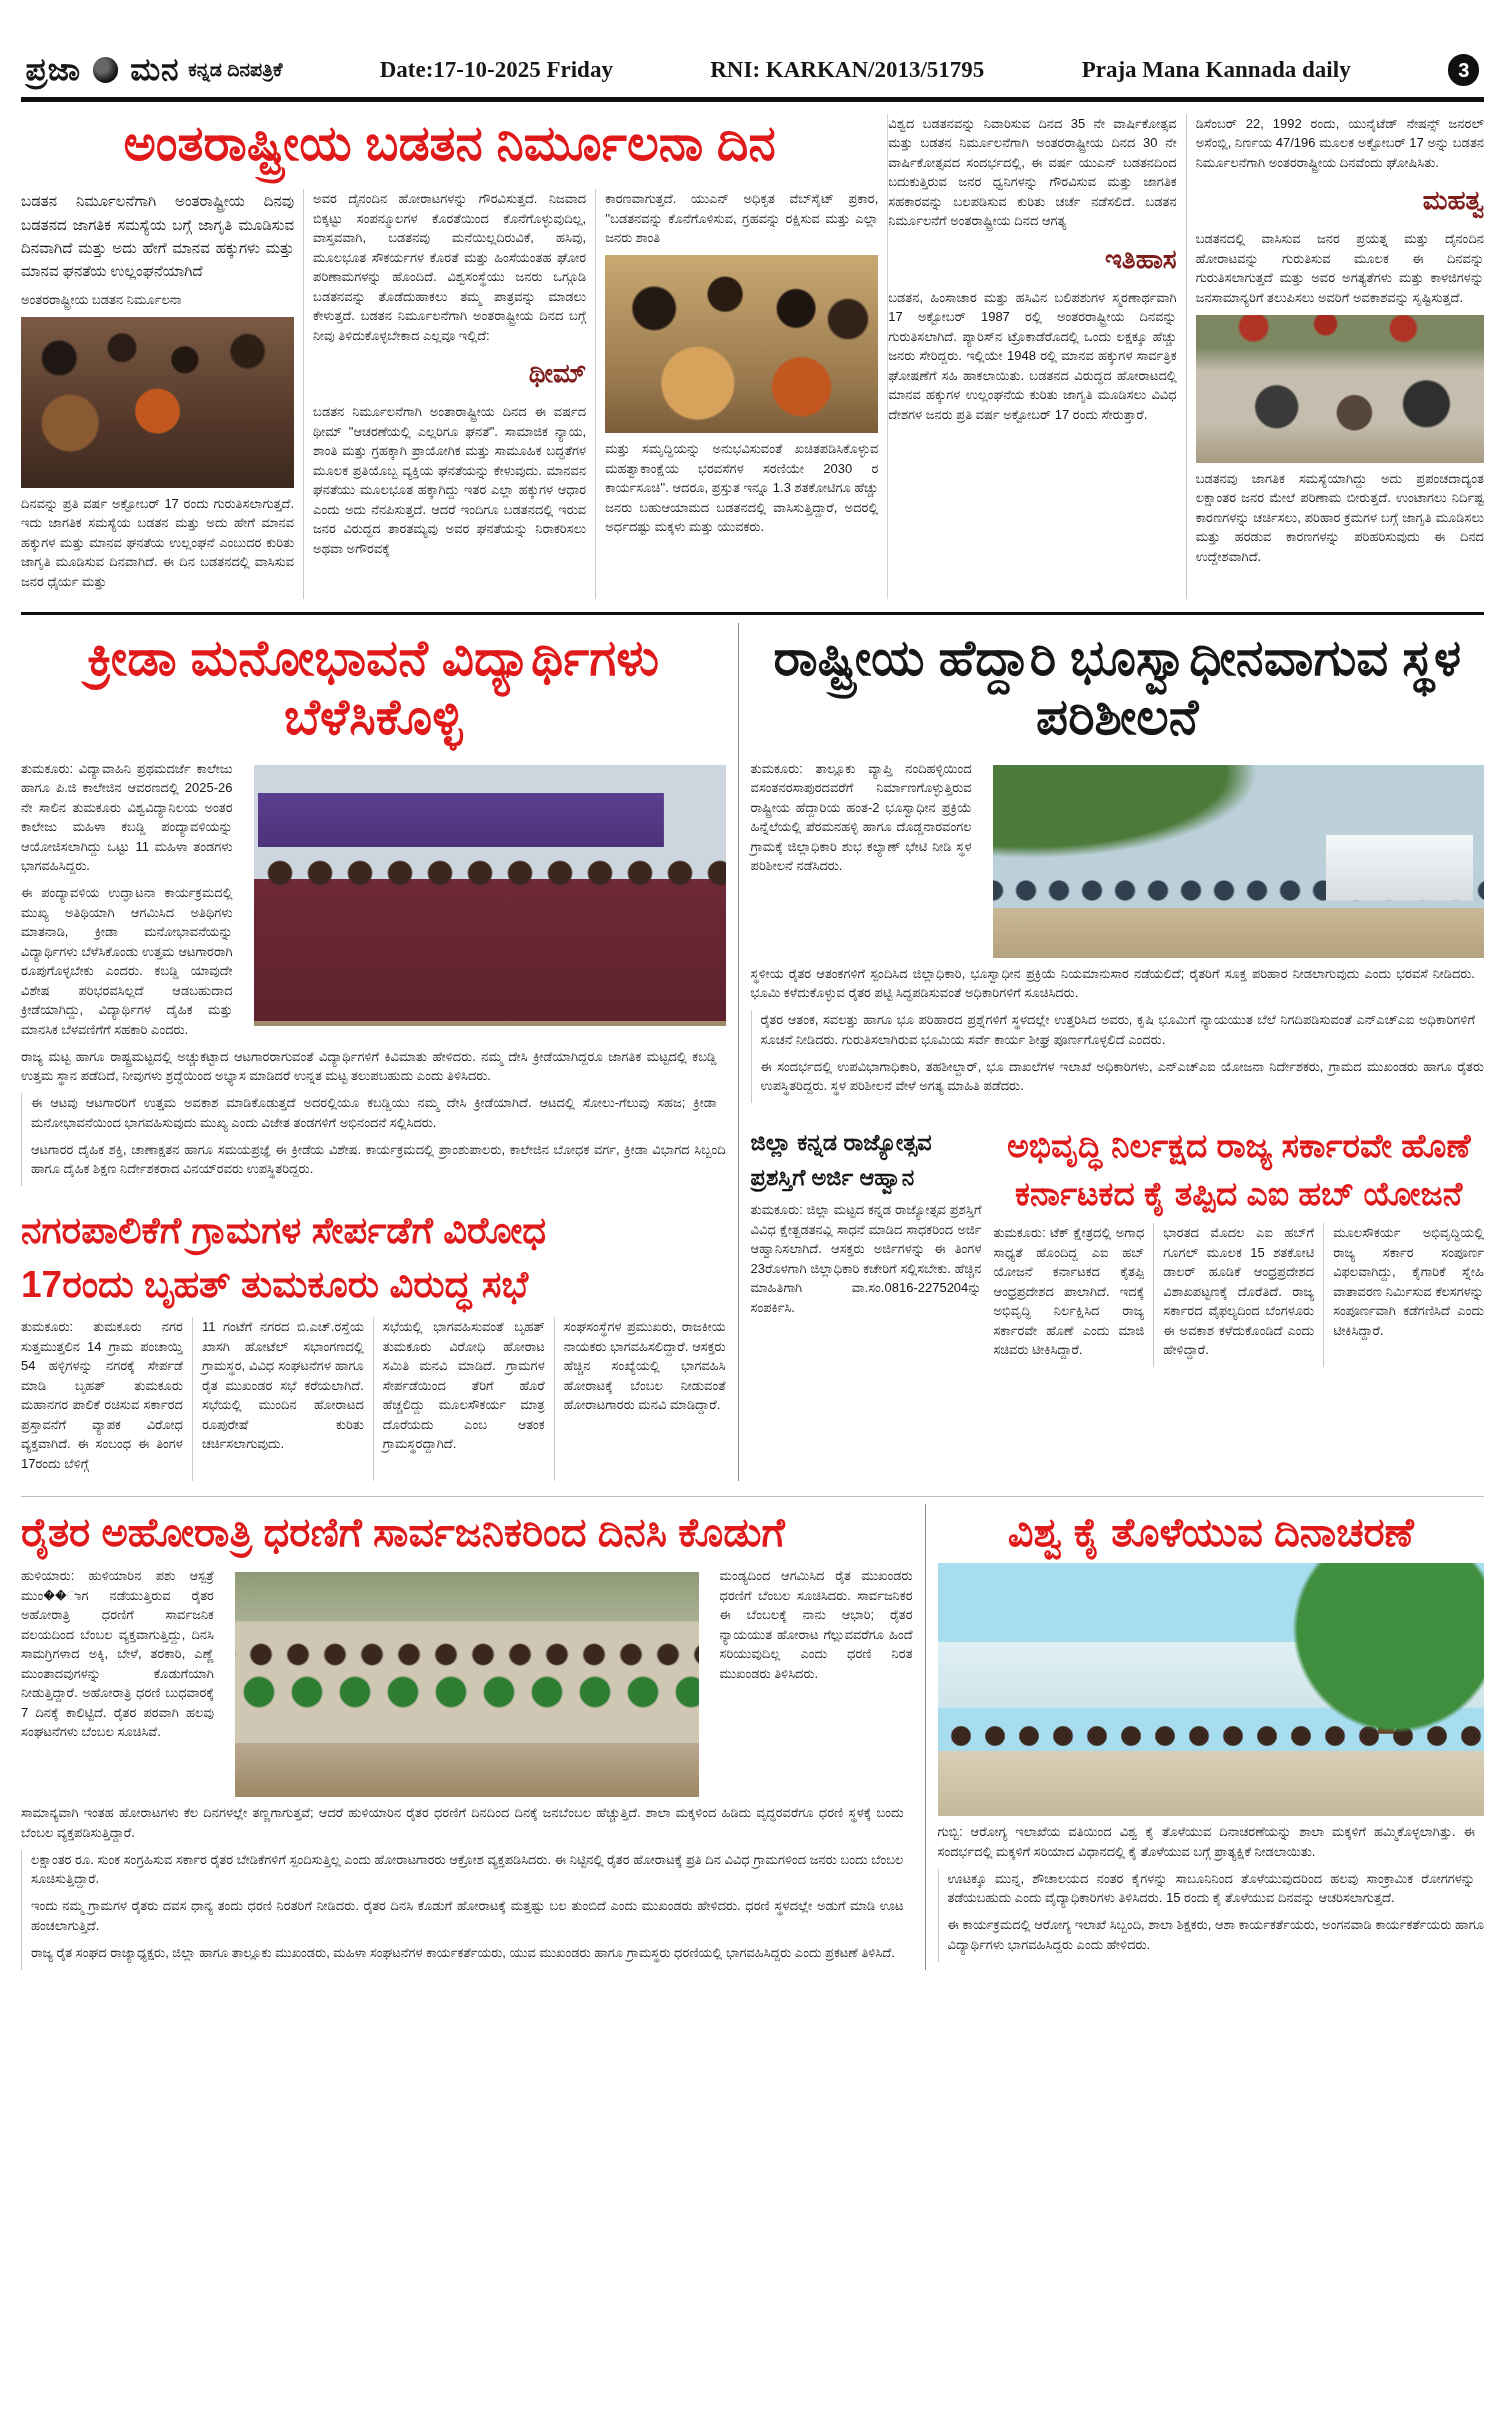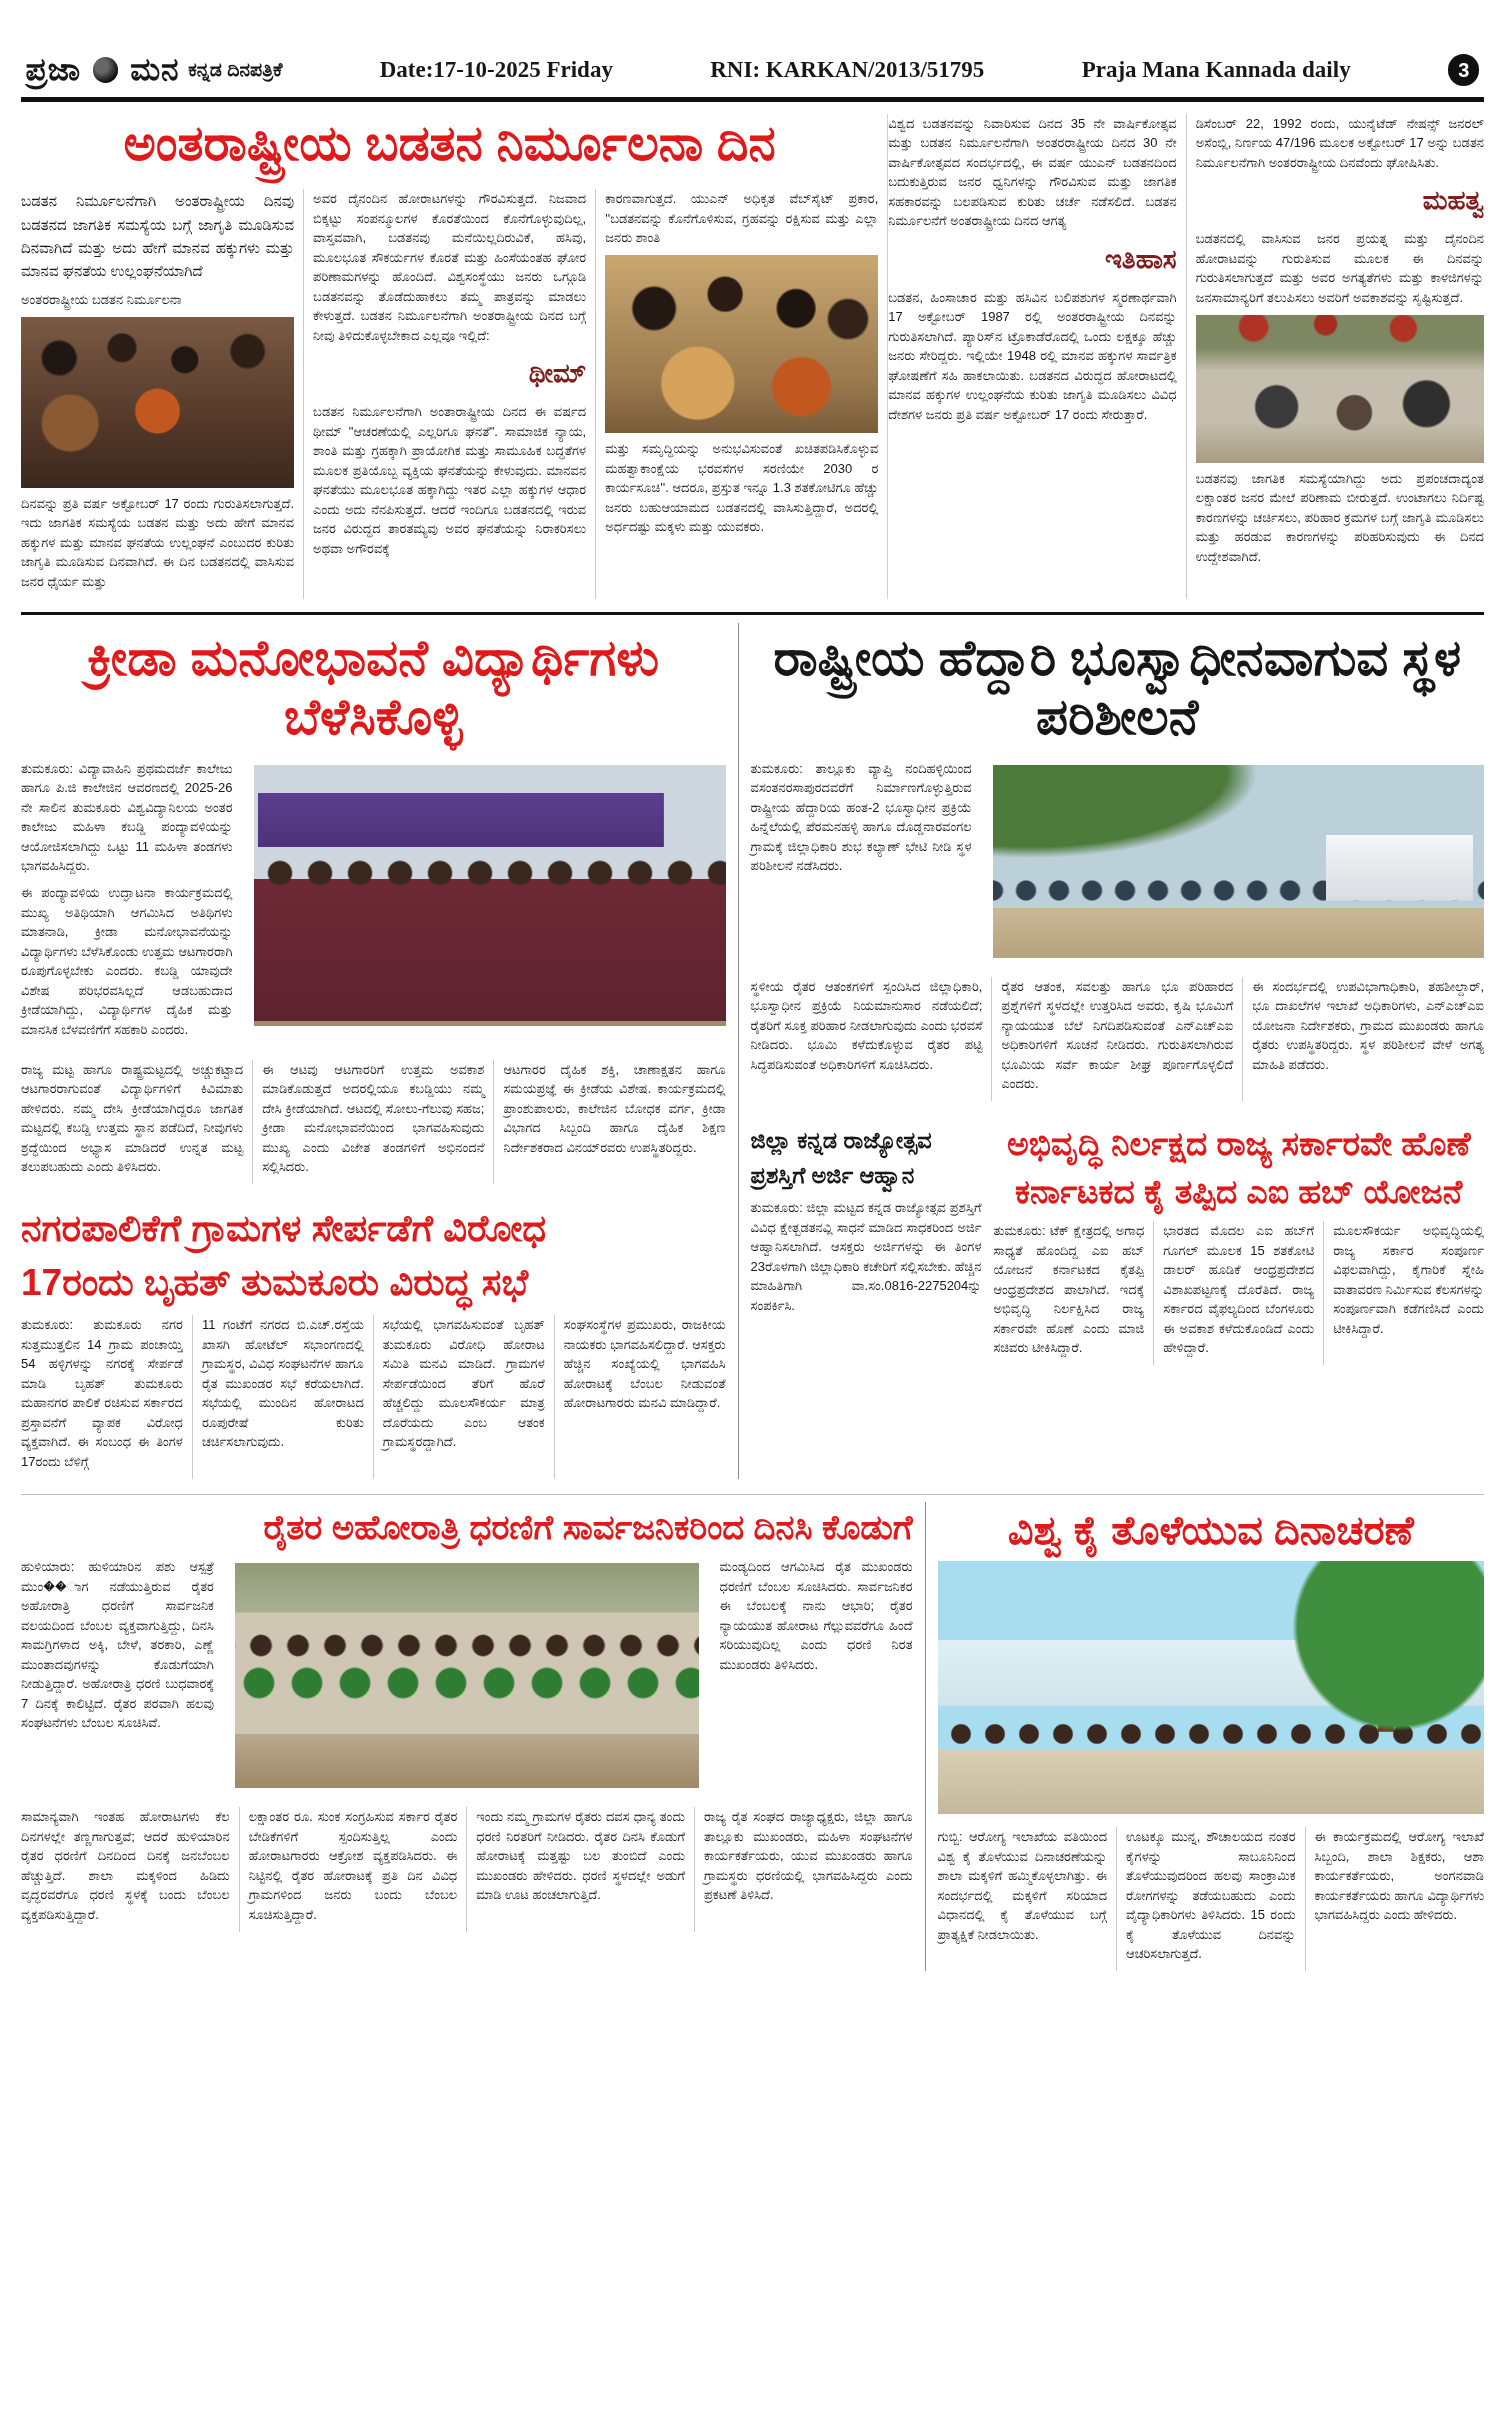--- a/index.html
+++ b/index.html
@@ -96,32 +96,32 @@
      background-repeat:no-repeat,no-repeat,no-repeat,repeat-x,no-repeat;}
   
   .mid{display:flex;border-top:3.7px solid #101010;padding-top:7.5px;}
   .mid-left{width:49%;padding-right:12px;border-right:0.7px solid #8a8a8a;}
   .mid-right{width:51%;padding-left:12px;}
   .art-head{font-size:50px;margin:6px 0 12px 0;}
   .sub-art-head{font-size:22.5px;font-weight:bold;line-height:1.25;margin:6px 0 7.5px 0;}
   .top-row{display:flex;gap:12px;}
   .top-row .side{width:33%;}
   .top-row .wide{width:67%;}
-  .mt{margin-top:13px;}
+  .mt{margin-top:0;flex-direction:column;}
   .muni{margin-top:22.5px;}
   .muni-head{font-size:37px;margin:3px 0 10.5px 0;}
   .aihub-head{font-size:33px;margin:4.5px 0 9px 0;}
   .mid-bottom{display:flex;gap:12px;margin-top:19.5px;}
   .mid-bottom .narrow{width:32%;}
   .mid-bottom .widecol{width:68%;}
   
   .s4{display:flex;margin-top:15px;border-top:0.7px solid #bdbdbd;padding-top:7.5px;}
   .s4-left{width:62%;padding-right:12px;border-right:0.7px solid #8a8a8a;}
   .s4-right{width:38%;padding-left:12px;}
-  .farm-head{font-size:34px;margin:4.5px 0 10.5px 0;text-align:right;}
+  .farm-head{font-size:40px;margin:4.5px 0 10.5px 0;}
   .hw-head{font-size:40px;margin:4.5px 0 7.5px 0;}
   .farm-top{display:flex;gap:12px;}
   .farm-top .side{width:24%;}
   .farm-top .wide{width:52%;}
 </style>
 </head>
 <body>
 
 <div class="page">
 

